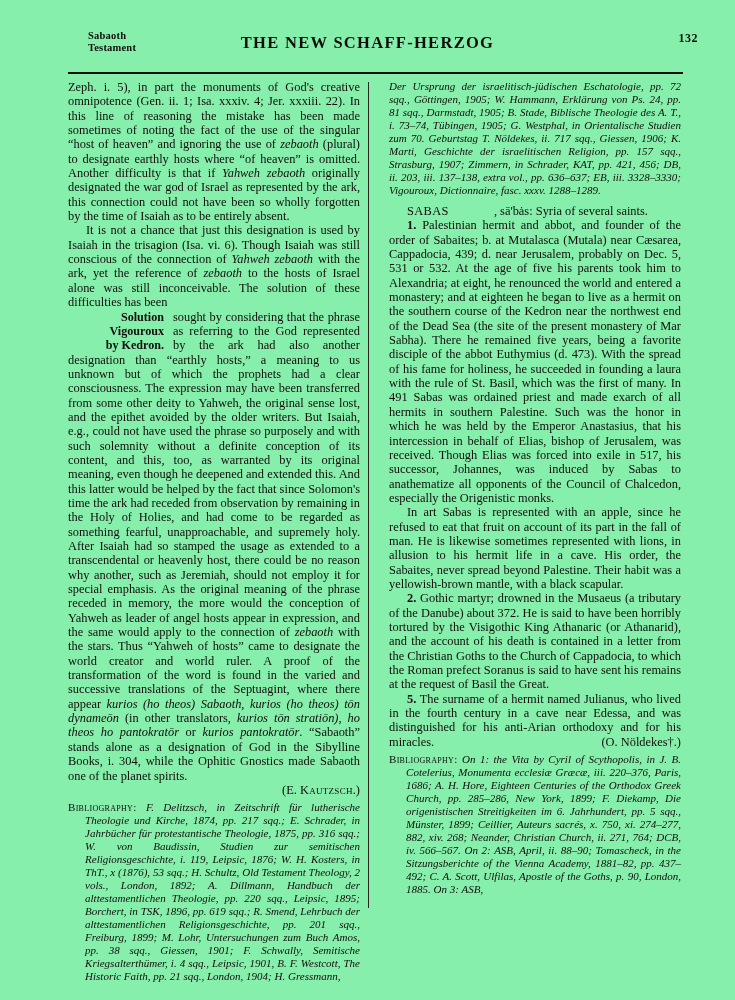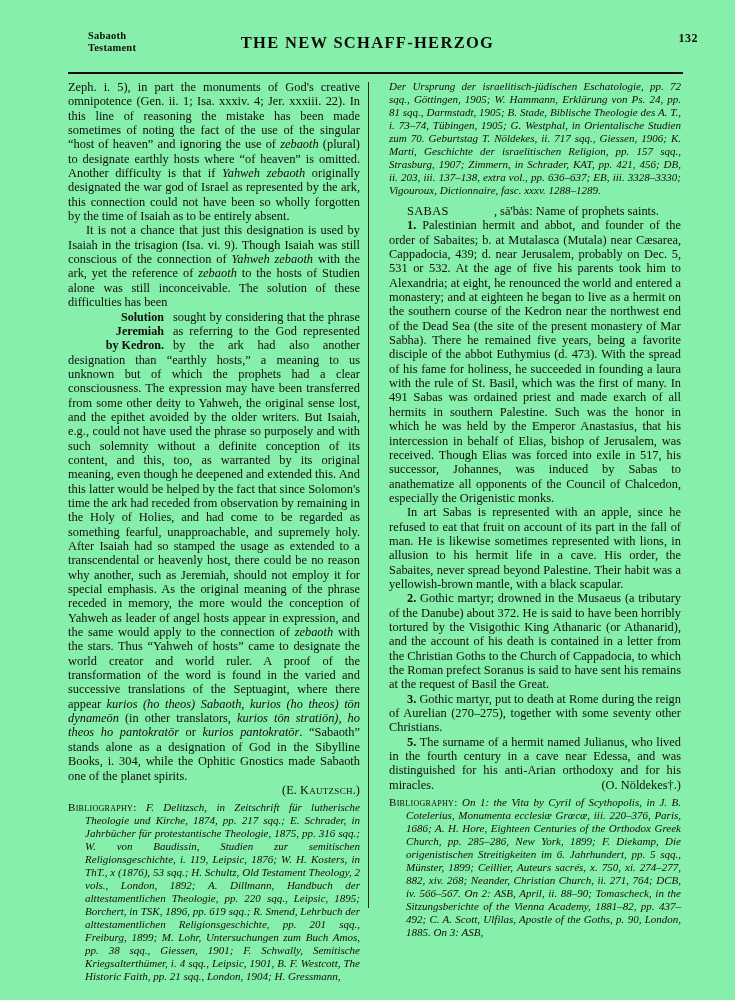--- a/index.html
+++ b/index.html
@@ -151,53 +151,52 @@
   <div class="rule"></div>
 
   <div class="cols">
     <div class="divider"></div>
 
     <div class="col col-left">
 
       <p class="noind"><span>Zeph. i. 5), in part the monuments of God's creative omnipotence (Gen. ii. 1; Isa. xxxiv. 4; Jer. xxxiii. 22). In this line of reasoning the mistake has been made sometimes of noting the fact of the use of the singular “host of heaven” and ignoring the use of </span><i>zebaoth</i><span> (plural) to designate earthly hosts where “of heaven” is omitted. Another difficulty is that if </span><i>Yahweh zebaoth</i><span> originally designated the war god of Israel as represented by the ark, this connection could not have been so wholly forgotten by the time of Isaiah as to be entirely absent.</span></p>
 
       <div class="sidenote-wrap">
-        <p><span>It is not a chance that just this designation is used by Isaiah in the trisagion (Isa. vi. 9). Though Isaiah was still conscious of the connection of </span><i>Yahweh zebaoth</i><span> with the ark, yet the reference of </span><i>zebaoth</i><span> to the hosts of Studien alone was still inconceivable. The solution of these difficulties has been</span></p>
+        <p><span>It is not a chance that just this designation is used by Isaiah in the trisagion (Isa. vi. 6). Though Isaiah was still conscious of the connection of </span><i>Yahweh zebaoth</i><span> with the ark, yet the reference of </span><i>zebaoth</i><span> to the hosts of Israel alone was still inconceivable. The solution of these difficulties has been</span></p>
 
         <div class="sidenote">
           <div>Solution</div>
-          <div>Jeremiah</div>
+          <div>Vigouroux</div>
           <div>by Kedron.</div>
         </div>
 
         <p class="noind"><span>sought by considering that the phrase as referring to the God represented by the ark had also another designation than “earthly hosts,” a meaning to us unknown but of which the prophets had a clear consciousness. The expression may have been transferred from some other deity to Yahweh, the original sense lost, and the epithet avoided by the older writers. But Isaiah, e.g., could not have used the phrase so purposely and with such solemnity without a definite conception of its content, and this, too, as warranted by its original meaning, even though he deepened and extended this. And this latter would be helped by the fact that since Solomon's time the ark had receded from observation by remaining in the Holy of Holies, and had come to be regarded as something fearful, unapproachable, and supremely holy. After Isaiah had so stamped the usage as extended to a transcendental or heavenly host, there could be no reason why another, such as Jeremiah, should not employ it for special emphasis. As the original meaning of the phrase receded in memory, the more would the conception of Yahweh as leader of angel hosts appear in expression, and the same would apply to the connection of </span><i>zebaoth</i><span> with the stars. Thus “Yahweh of hosts” came to designate the world creator and world ruler. A proof of the transformation of the word is found in the varied and successive translations of the Septuagint, where there appear </span><i>kurios (ho theos) Sabaoth, kurios (ho theos) tōn dynameōn</i><span> (in other translators, </span><i>kurios tōn stratiōn), ho theos ho pantokratōr</i><span> or </span><i>kurios pantokratōr</i><span>. “Sabaoth” stands alone as a designation of God in the Sibylline Books, i. 304, while the Ophitic Gnostics made Sabaoth one of the planet spirits.</span></p>
       </div>
 
       <p class="sig"><span>(E. </span><span class="nm">Kautzsch</span><span>.)</span></p>
 
       <div class="bibl">
         <p><span class="sc">Bibliography:</span><i> F. Delitzsch, in Zeitschrift für lutherische Theologie und Kirche, 1874, pp. 217 sqq.; E. Schrader, in Jahrbücher für protestantische Theologie, 1875, pp. 316 sqq.; W. von Baudissin, Studien zur semitischen Religionsgeschichte, i. 119, Leipsic, 1876; W. H. Kosters, in ThT., x (1876), 53 sqq.; H. Schultz, Old Testament Theology, 2 vols., London, 1892; A. Dillmann, Handbuch der alttestamentlichen Theologie, pp. 220 sqq., Leipsic, 1895; Borchert, in TSK, 1896, pp. 619 sqq.; R. Smend, Lehrbuch der alttestamentlichen Religionsgeschichte, pp. 201 sqq., Freiburg, 1899; M. Lohr, Untersuchungen zum Buch Amos, pp. 38 sqq., Giessen, 1901; F. Schwally, Semitische Kriegsalterthümer, i. 4 sqq., Leipsic, 1901, B. F. Westcott, The Historic Faith, pp. 21 sqq., London, 1904; H. Gressmann,</i></p>
       </div>
     </div>
 
     <div class="col col-right">
 
       <div class="bibl" style="margin-top:0">
         <p class="noind" style="text-indent:0;padding-left:0"><i>Der Ursprung der israelitisch-jüdischen Eschatologie, pp. 72 sqq., Göttingen, 1905; W. Hammann, Erklärung von Ps. 24, pp. 81 sqq., Darmstadt, 1905; B. Stade, Biblische Theologie des A. T., i. 73–74, Tübingen, 1905; G. Westphal, in Orientalische Studien zum 70. Geburtstag T. Nöldekes, ii. 717 sqq., Giessen, 1906; K. Marti, Geschichte der israelitischen Religion, pp. 157 sqq., Strasburg, 1907; Zimmern, in Schrader, KAT, pp. 421, 456; DB, ii. 203, iii. 137–138, extra vol., pp. 636–637; EB, iii. 3328–3330; Vigouroux, Dictionnaire, fasc. xxxv. 1288–1289.</i></p>
       </div>
 
-      <p style="margin-top:7px"><span class="headword">SABAS</span><span class="pron">, sā'bȧs</span><span>: Name of prophets saints.</span></p>
+      <p style="margin-top:7px"><span class="headword">SABAS</span><span class="pron">, sā'bȧs</span><span>: Syria of several saints.</span></p>
 
       <p><span class="entry-num">1.</span><span> Palestinian hermit and abbot, and founder of the order of Sabaites; b. at Mutalasca (Mutala) near Cæsarea, Cappadocia, 439; d. near Jerusalem, probably on Dec. 5, 531 or 532. At the age of five his parents took him to Alexandria; at eight, he renounced the world and entered a monastery; and at eighteen he began to live as a hermit on the southern course of the Kedron near the northwest end of the Dead Sea (the site of the present monastery of Mar Sabha). There he remained five years, being a favorite disciple of the abbot Euthymius (d. 473). With the spread of his fame for holiness, he succeeded in founding a laura with the rule of St. Basil, which was the first of many. In 491 Sabas was ordained priest and made exarch of all hermits in southern Palestine. Such was the honor in which he was held by the Emperor Anastasius, that his intercession in behalf of Elias, bishop of Jerusalem, was received. Though Elias was forced into exile in 517, his successor, Johannes, was induced by Sabas to anathematize all opponents of the Council of Chalcedon, especially the Origenistic monks.</span></p>
 
       <p>In art Sabas is represented with an apple, since he refused to eat that fruit on account of its part in the fall of man. He is likewise sometimes represented with lions, in allusion to his hermit life in a cave. His order, the Sabaites, never spread beyond Palestine. Their habit was a yellowish-brown mantle, with a black scapular.</p>
 
       <p><span class="entry-num">2.</span><span> Gothic martyr; drowned in the Musaeus (a tributary of the Danube) about 372. He is said to have been horribly tortured by the Visigothic King Athanaric (or Athanarid), and the account of his death is contained in a letter from the Christian Goths to the Church of Cappadocia, to which the Roman prefect Soranus is said to have sent his remains at the request of Basil the Great.</span></p>
 
-      <p><span class="entry-num">3.</span><span> Gothic martyr, put to death at Rome during the reign of Aurelian (270–275), together with some seventy other Christians.</span></p>
 
 
       <p><span class="entry-num">5.</span><span> The surname of a hermit named Julianus, who lived in the fourth century in a cave near Edessa, and was distinguished for his anti-Arian orthodoxy and for his miracles.</span><span style="float:right"><span>(O. </span><span class="nm">Nöldekes</span><span>†.)</span></span></p>
 
       <div class="bibl" style="clear:both">
         <p><span class="sc">Bibliography:</span><i> On 1: the Vita by Cyril of Scythopolis, in J. B. Cotelerius, Monumenta ecclesiæ Græcæ, iii. 220–376, Paris, 1686; A. H. Hore, Eighteen Centuries of the Orthodox Greek Church, pp. 285–286, New York, 1899; F. Diekamp, Die origenistischen Streitigkeiten im 6. Jahrhundert, pp. 5 sqq., Münster, 1899; Ceillier, Auteurs sacrés, x. 750, xi. 274–277, 882, xiv. 268; Neander, Christian Church, ii. 271, 764; DCB, iv. 566–567. On 2: ASB, April, ii. 88–90; Tomascheck, in the Sitzungsberichte of the Vienna Academy, 1881–82, pp. 437–492; C. A. Scott, Ulfilas, Apostle of the Goths, p. 90, London, 1885. On 3: ASB,</i></p>
       </div>
     </div>
   </div>
 </div>

